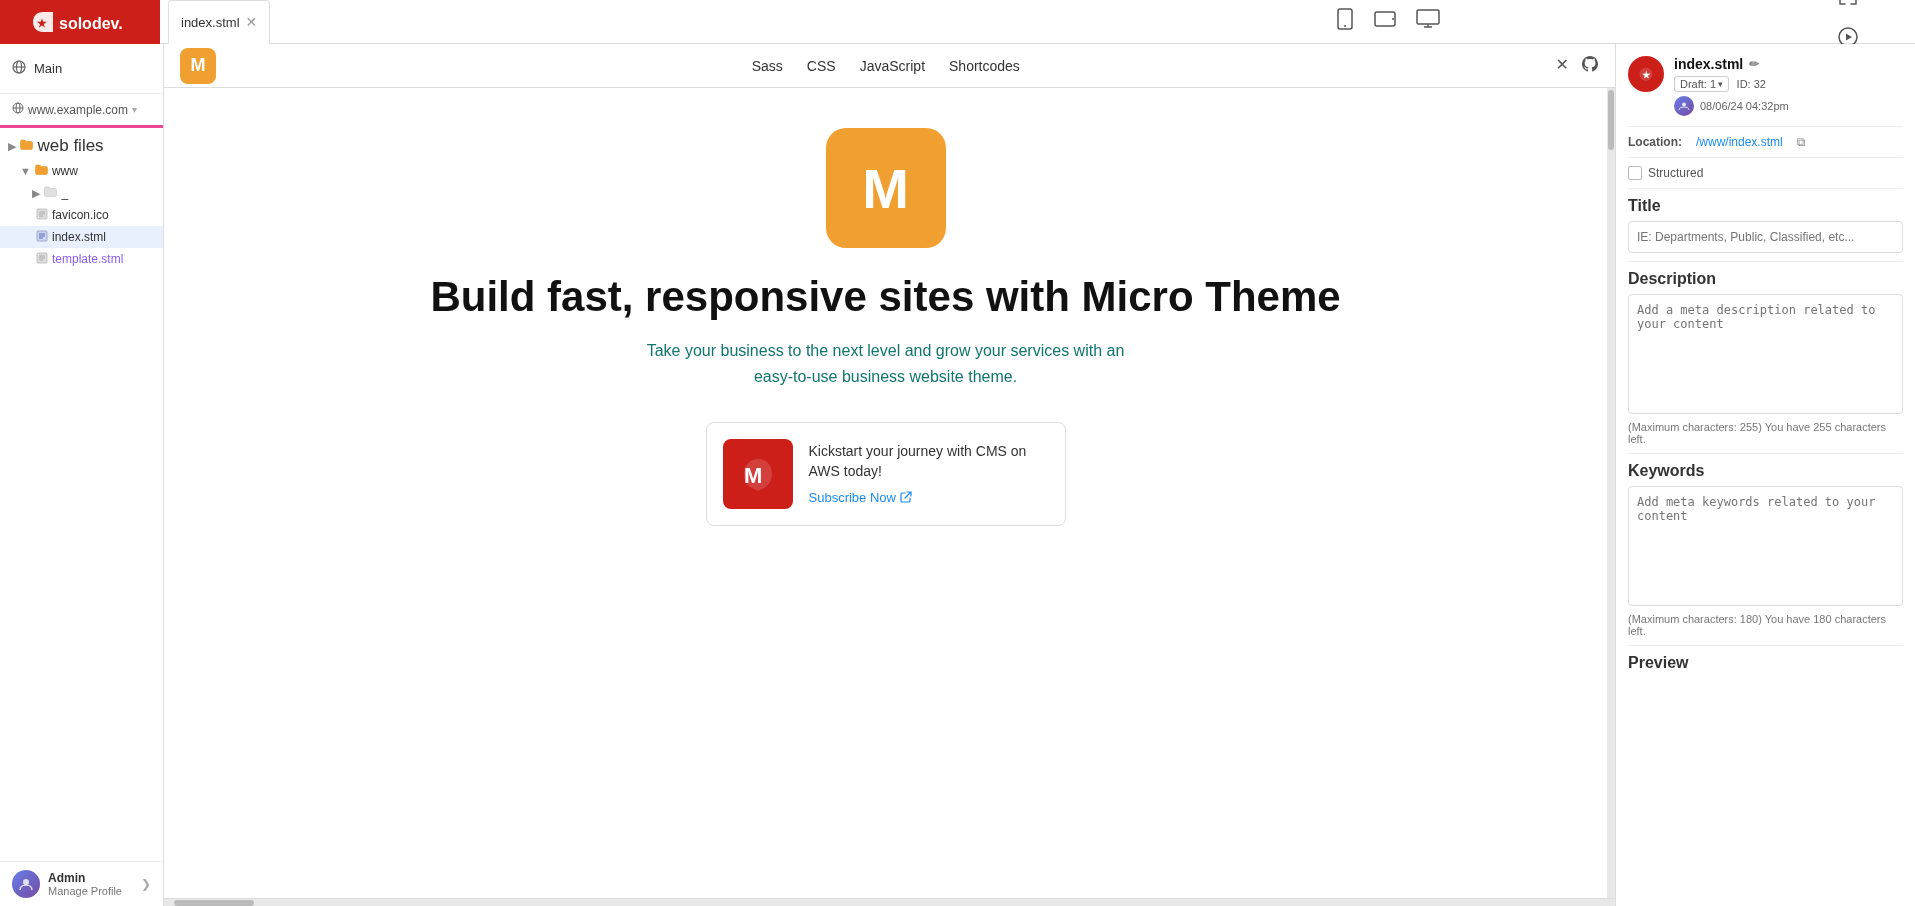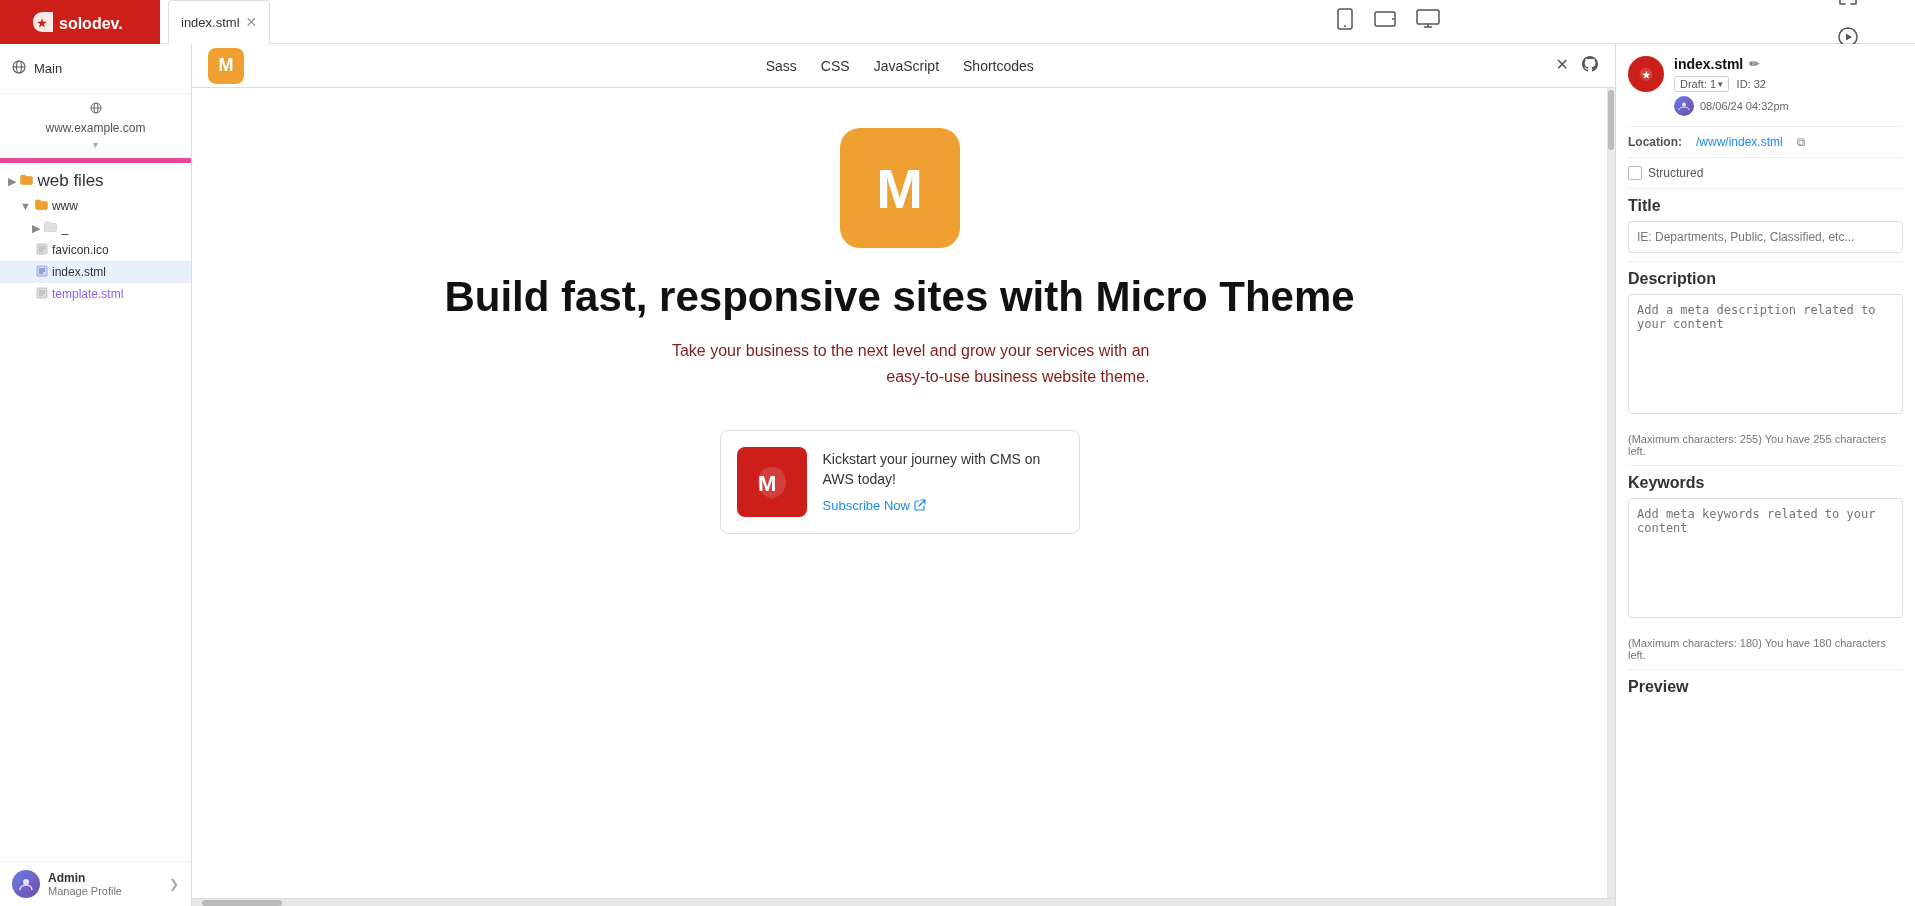--- a/index.html
+++ b/index.html
@@ -18,25 +18,25 @@
     .top-right-icons { display: flex; align-items: center; gap: 10px; margin-right: 12px; flex-direction: column; }
     .icon-btn { background: none; border: none; cursor: pointer; font-size: 16px; color: #555; padding: 4px; }
     .publish-btn { background: #1a8cf0; color: #fff; border: none; border-radius: 4px; padding: 8px 20px; font-size: 14px; font-weight: 600; cursor: pointer; display: flex; align-items: center; gap: 6px; height: 36px; margin-right: 8px; }
     .publish-chevron { font-size: 12px; }
     .hamburger { font-size: 18px; color: #555; cursor: pointer; padding: 4px 12px; }
 
     
     .main-layout { display: flex; flex: 1; overflow: hidden; }
 
     
-    .sidebar { width: 192px; background: #fff; border-right: 1px solid #ddd; display: flex; flex-direction: column; flex-shrink: 0; overflow-y: auto; }
+    .sidebar { width: 164px; background: #fff; border-right: 1px solid #ddd; display: flex; flex-direction: column; flex-shrink: 0; overflow-y: auto; }
     .sidebar-nav { padding: 8px 0; border-bottom: 1px solid #eee; }
     .sidebar-item { display: flex; align-items: center; gap: 8px; padding: 8px 12px; cursor: pointer; color: #333; font-size: 13px; }
     .sidebar-item .item-icon { font-size: 14px; color: #666; }
-    .domain-row { display: flex; align-items: center; gap: 4px; padding: 8px 12px; font-size: 12px; color: #555; border-bottom: 5px solid #ec4899; cursor: pointer; flex-direction: column; }
+    .domain-row { display: flex; align-items: center; gap: 4px; padding: 8px 12px; font-size: 12px; color: #555; border-bottom: 3px solid #ec4899; cursor: pointer; }
     .file-tree { padding: 4px 0; flex: 1; }
     .tree-item { display: flex; align-items: center; gap: 4px; padding: 4px 8px; cursor: pointer; font-size: 12px; color: #333; }
     .tree-item.selected { background: #e8f0fe; }
     .tree-icon { font-size: 11px; color: #888; }
 
     .sidebar-footer { border-top: 1px solid #eee; padding: 8px 12px; display: flex; align-items: center; gap: 8px; cursor: pointer; }
     .avatar-img-placeholder { width: 28px; height: 28px; border-radius: 50%; background: linear-gradient(135deg, #667eea 0%, #764ba2 100%); display: flex; align-items: center; justify-content: center; font-size: 10px; color: #fff; }
     .user-info { flex: 1; }
     .user-name { font-size: 12px; font-weight: 600; color: #333; }
     .user-role { font-size: 11px; color: #777; }
@@ -46,21 +46,21 @@
     .preview-area { flex: 1; background: #f0f0f0; display: flex; flex-direction: column; overflow: hidden; }
     .preview-toolbar { background: #fff; border-bottom: 1px solid #ddd; height: 44px; display: flex; align-items: center; justify-content: space-between; padding: 0 16px; flex-shrink: 0; }
     .preview-logo { background: #f0a030; border-radius: 8px; width: 36px; height: 36px; display: flex; align-items: center; justify-content: center; color: #fff; font-size: 18px; font-weight: 700; }
     .preview-nav { display: flex; gap: 24px; align-items: center; }
     .preview-nav-item { font-size: 14px; color: #333; cursor: pointer; }
     .preview-nav-icons { display: flex; gap: 12px; }
     .preview-nav-icon { font-size: 16px; color: #555; cursor: pointer; }
     .preview-content { flex: 1; overflow-y: auto; background: #fff; display: flex; flex-direction: column; align-items: center; padding: 40px 20px; }
     .micro-logo { background: #f0a030; border-radius: 20px; width: 120px; height: 120px; display: flex; align-items: center; justify-content: center; color: #fff; font-size: 56px; font-weight: 700; margin-bottom: 24px; }
     .hero-title { font-size: 42px; font-weight: 800; text-align: center; color: #111; line-height: 1.2; margin-bottom: 16px; }
-    .hero-subtitle { font-size: 16px; color: #7f1d1d; text-align: right; max-width: 500px; line-height: 1.6; margin-bottom: 40px; }
+    .hero-subtitle { font-size: 16px; color: #0f766e; text-align: center; max-width: 500px; line-height: 1.6; margin-bottom: 32px; }
     .promo-card { border: 1px solid #ddd; border-radius: 8px; display: flex; align-items: center; padding: 16px; gap: 16px; max-width: 360px; width: 100%; }
     .promo-logo { background: #cc1f1a; border-radius: 8px; width: 70px; height: 70px; display: flex; align-items: center; justify-content: center; flex-shrink: 0; }
     .promo-text { flex: 1; }
     .promo-title { font-size: 14px; color: #333; margin-bottom: 8px; line-height: 1.4; }
     .promo-link { font-size: 13px; color: #1a8cf0; cursor: pointer; display: flex; align-items: center; gap: 4px; }
     .scrollbar-track { width: 8px; background: #e8e8e8; position: relative; }
     .scrollbar-thumb { width: 6px; background: #bbb; border-radius: 3px; height: 60px; margin: 2px auto; }
 
     
     .right-panel { width: 300px; background: #fff; border-left: 1px solid #ddd; overflow-y: auto; flex-shrink: 0; }
@@ -81,21 +81,21 @@
     .location-path { font-size: 12px; color: #1a8cf0; }
     .copy-icon { font-size: 12px; color: #888; cursor: pointer; }
     .structured-row { display: flex; align-items: center; gap: 6px; padding: 8px 0; border-bottom: 1px solid #eee; }
     .checkbox { width: 14px; height: 14px; border: 1px solid #bbb; border-radius: 2px; background: #fff; flex-shrink: 0; }
     .structured-label { font-size: 12px; color: #555; }
 
     .field-section { padding: 8px 0; border-bottom: 1px solid #eee; }
     .field-label { font-size: 16px; font-weight: 700; color: #333; margin-bottom: 6px; }
     .field-input { width: 100%; border: 1px solid #ddd; border-radius: 4px; padding: 8px; font-size: 12px; color: #999; background: #fff; outline: none; }
     .field-textarea { width: 100%; border: 1px solid #ddd; border-radius: 4px; padding: 8px; font-size: 12px; color: #999; background: #fff; outline: none; resize: none; height: 120px; }
-    .char-count { font-size: 11px; color: #777; margin-top: 16px; }
+    .char-count { font-size: 11px; color: #777; margin-top: 4px; }
 
     .preview-section { padding: 8px 0; }
 
     
     ::-webkit-scrollbar { width: 6px; height: 6px; }
     ::-webkit-scrollbar-track { background: #f0f0f0; }
     ::-webkit-scrollbar-thumb { background: #bbb; border-radius: 3px; }
   </style>
 </head>
 <body>

